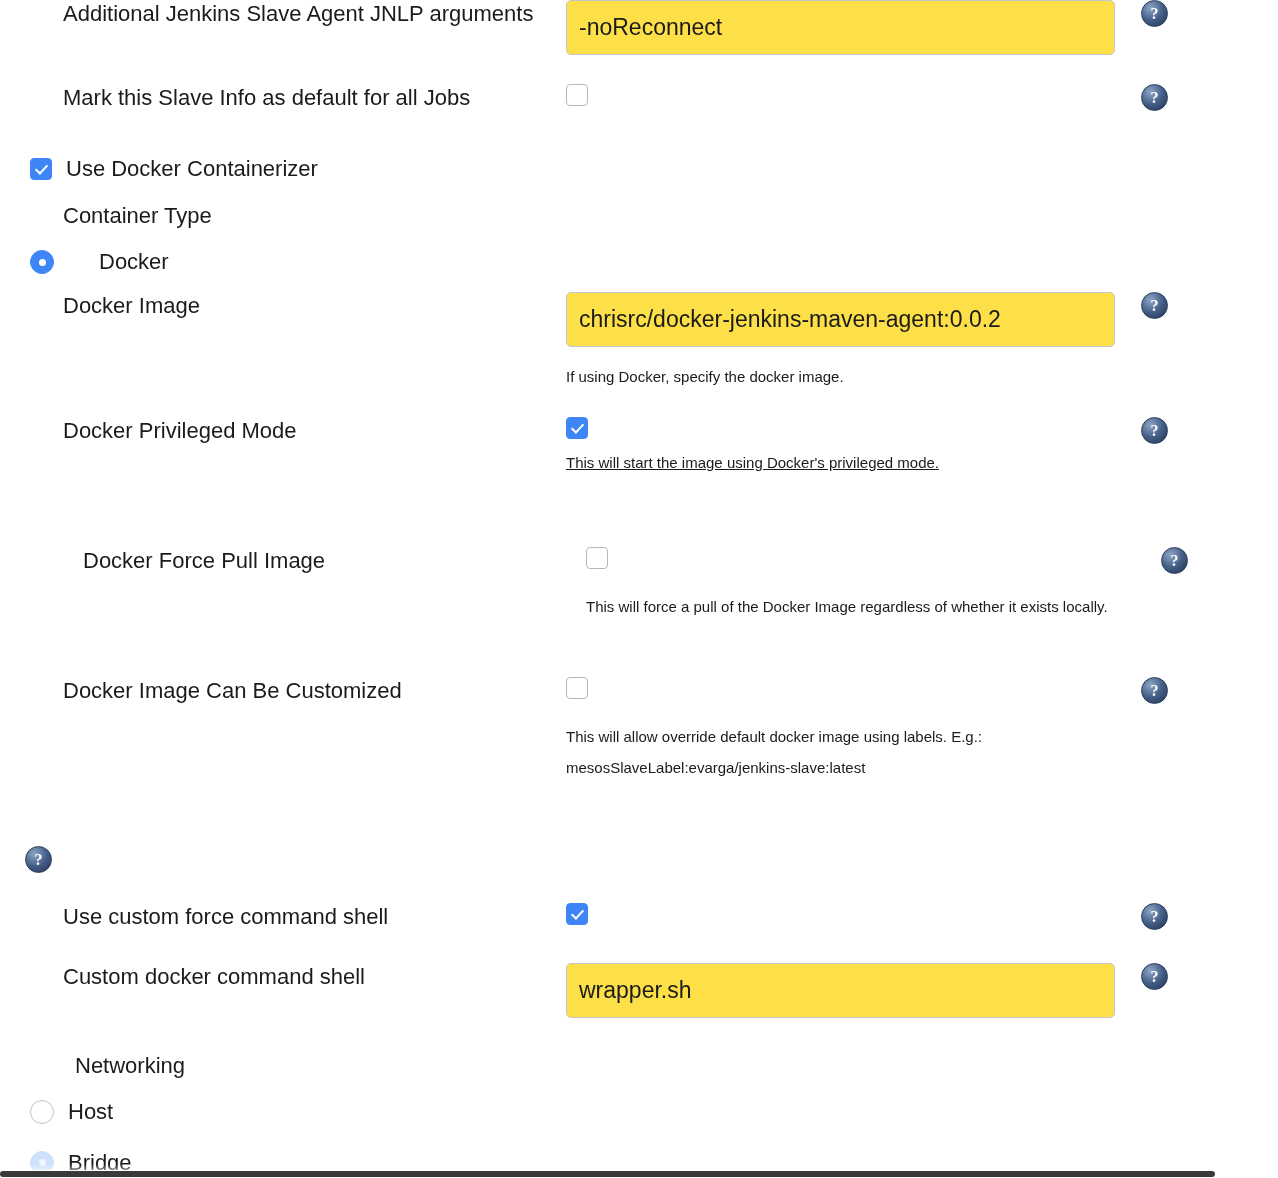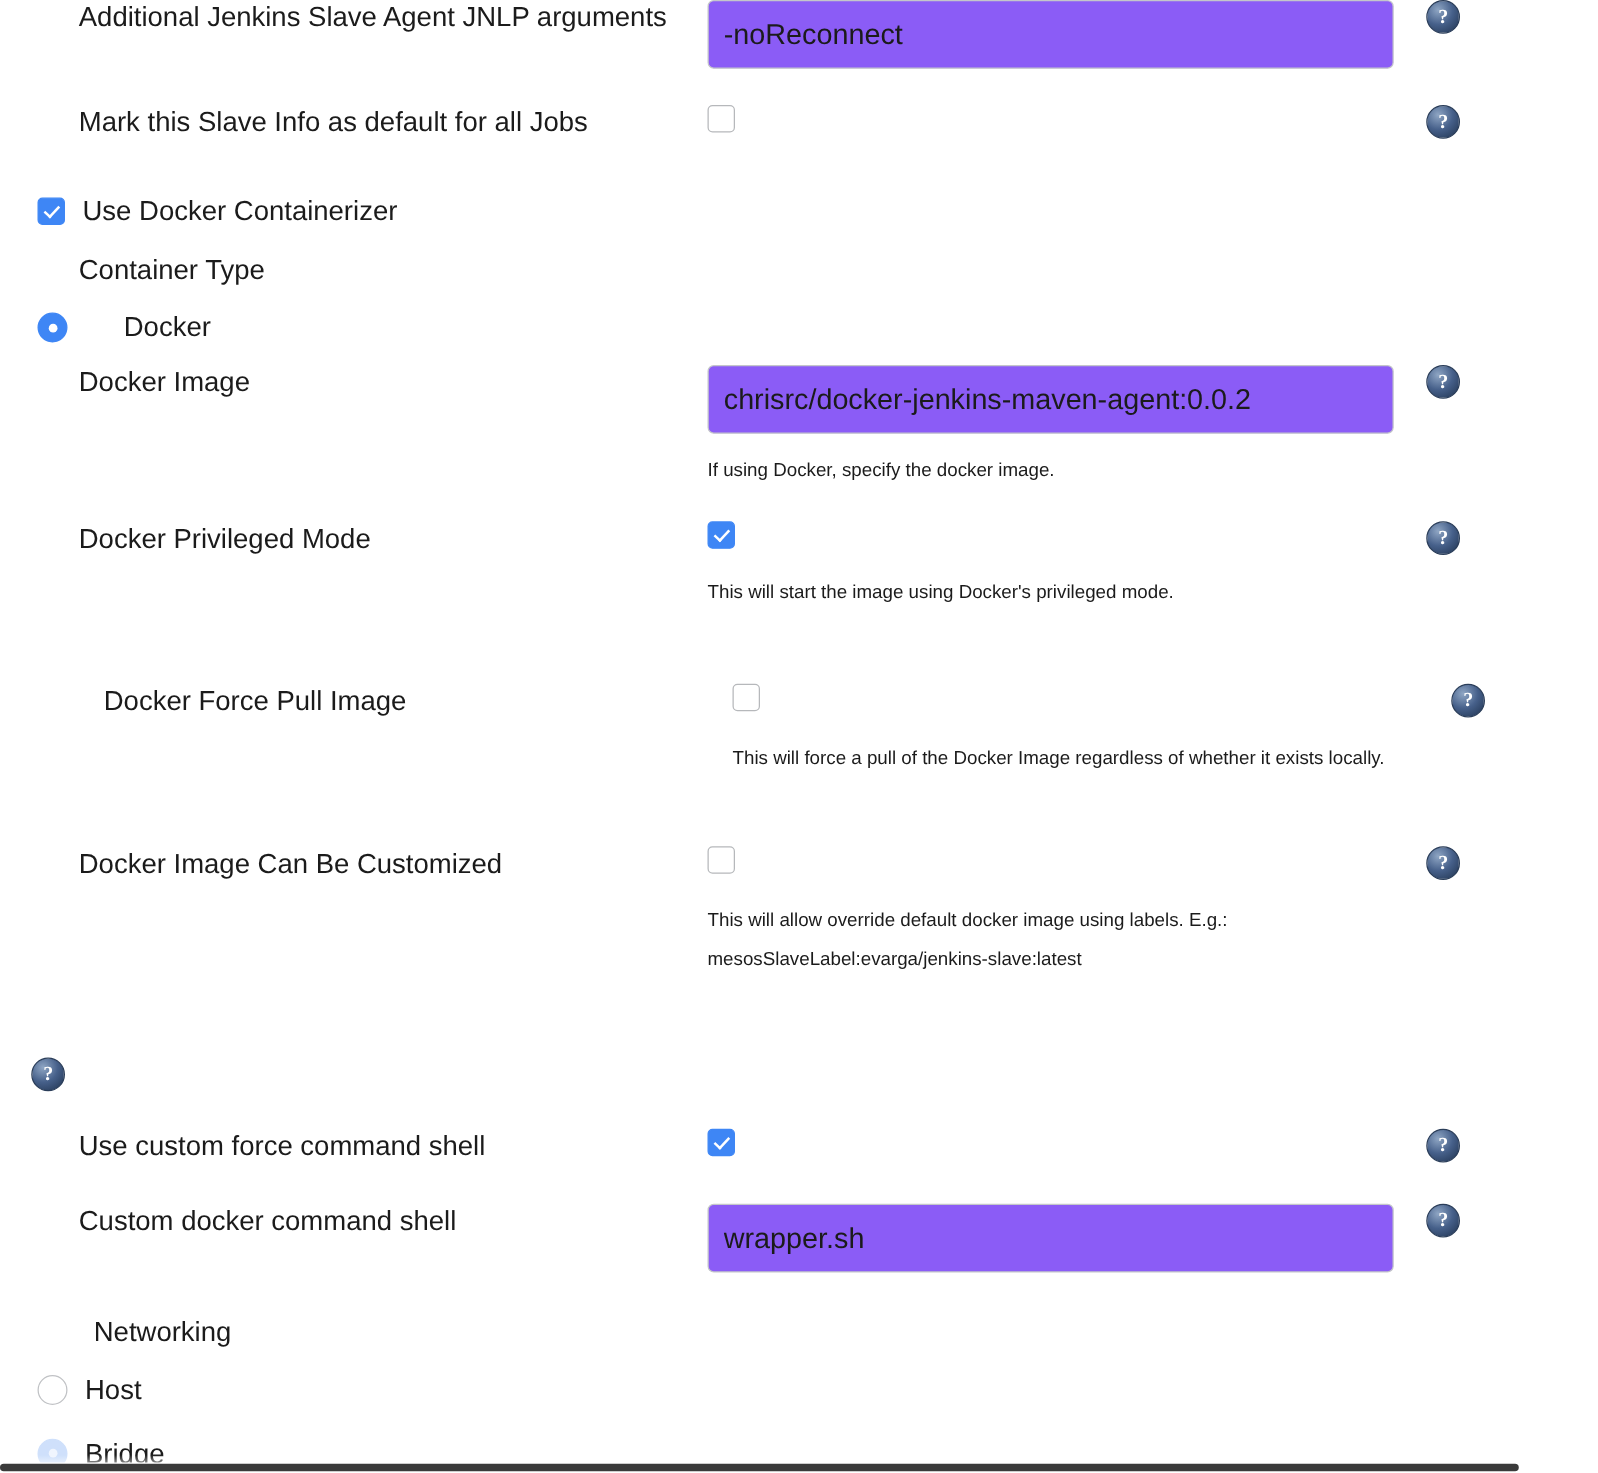--- a/index.html
+++ b/index.html
@@ -70,21 +70,21 @@
   input.text {
     box-sizing: border-box;
     width: 549px;
     height: 55px;
     border: 1px solid #c4c6ca;
     border-radius: 5px;
     font-size: 23px;
     font-family: "Liberation Sans", sans-serif;
     color: #1b1b1b;
     padding: 4px 12px;
-    background: #8b5cf6;
+    background: #fde047;
     outline: none;
   }
 
   .desc {
     font-size: 15px;
     line-height: 31px;
     color: #1b1b1b;
     width: 545px;
   }
 
@@ -263,21 +263,21 @@
     </div>
     <div class="help-col">
       <span class="help"></span>
     </div>
   </div>
 
   <div class="row" style="position:absolute; left:0; top:417px;">
     <div class="label-col">Docker Privileged Mode</div>
     <div class="field-col">
       <span class="cb checked"></span>
-      <div class="desc" style="margin-top:19px;">This will start the image using Docker's privileged mode.</div>
+      <div class="desc" style="margin-top:8px;text-decoration:underline;">This will start the image using Docker's privileged mode.</div>
     </div>
     <div class="help-col">
       <span class="help"></span>
     </div>
   </div>
 
   <div class="row" style="position:absolute; left:0; top:547px;padding-left:20px;">
     <div class="label-col">Docker Force Pull Image</div>
     <div class="field-col">
       <span class="cb"></span>

